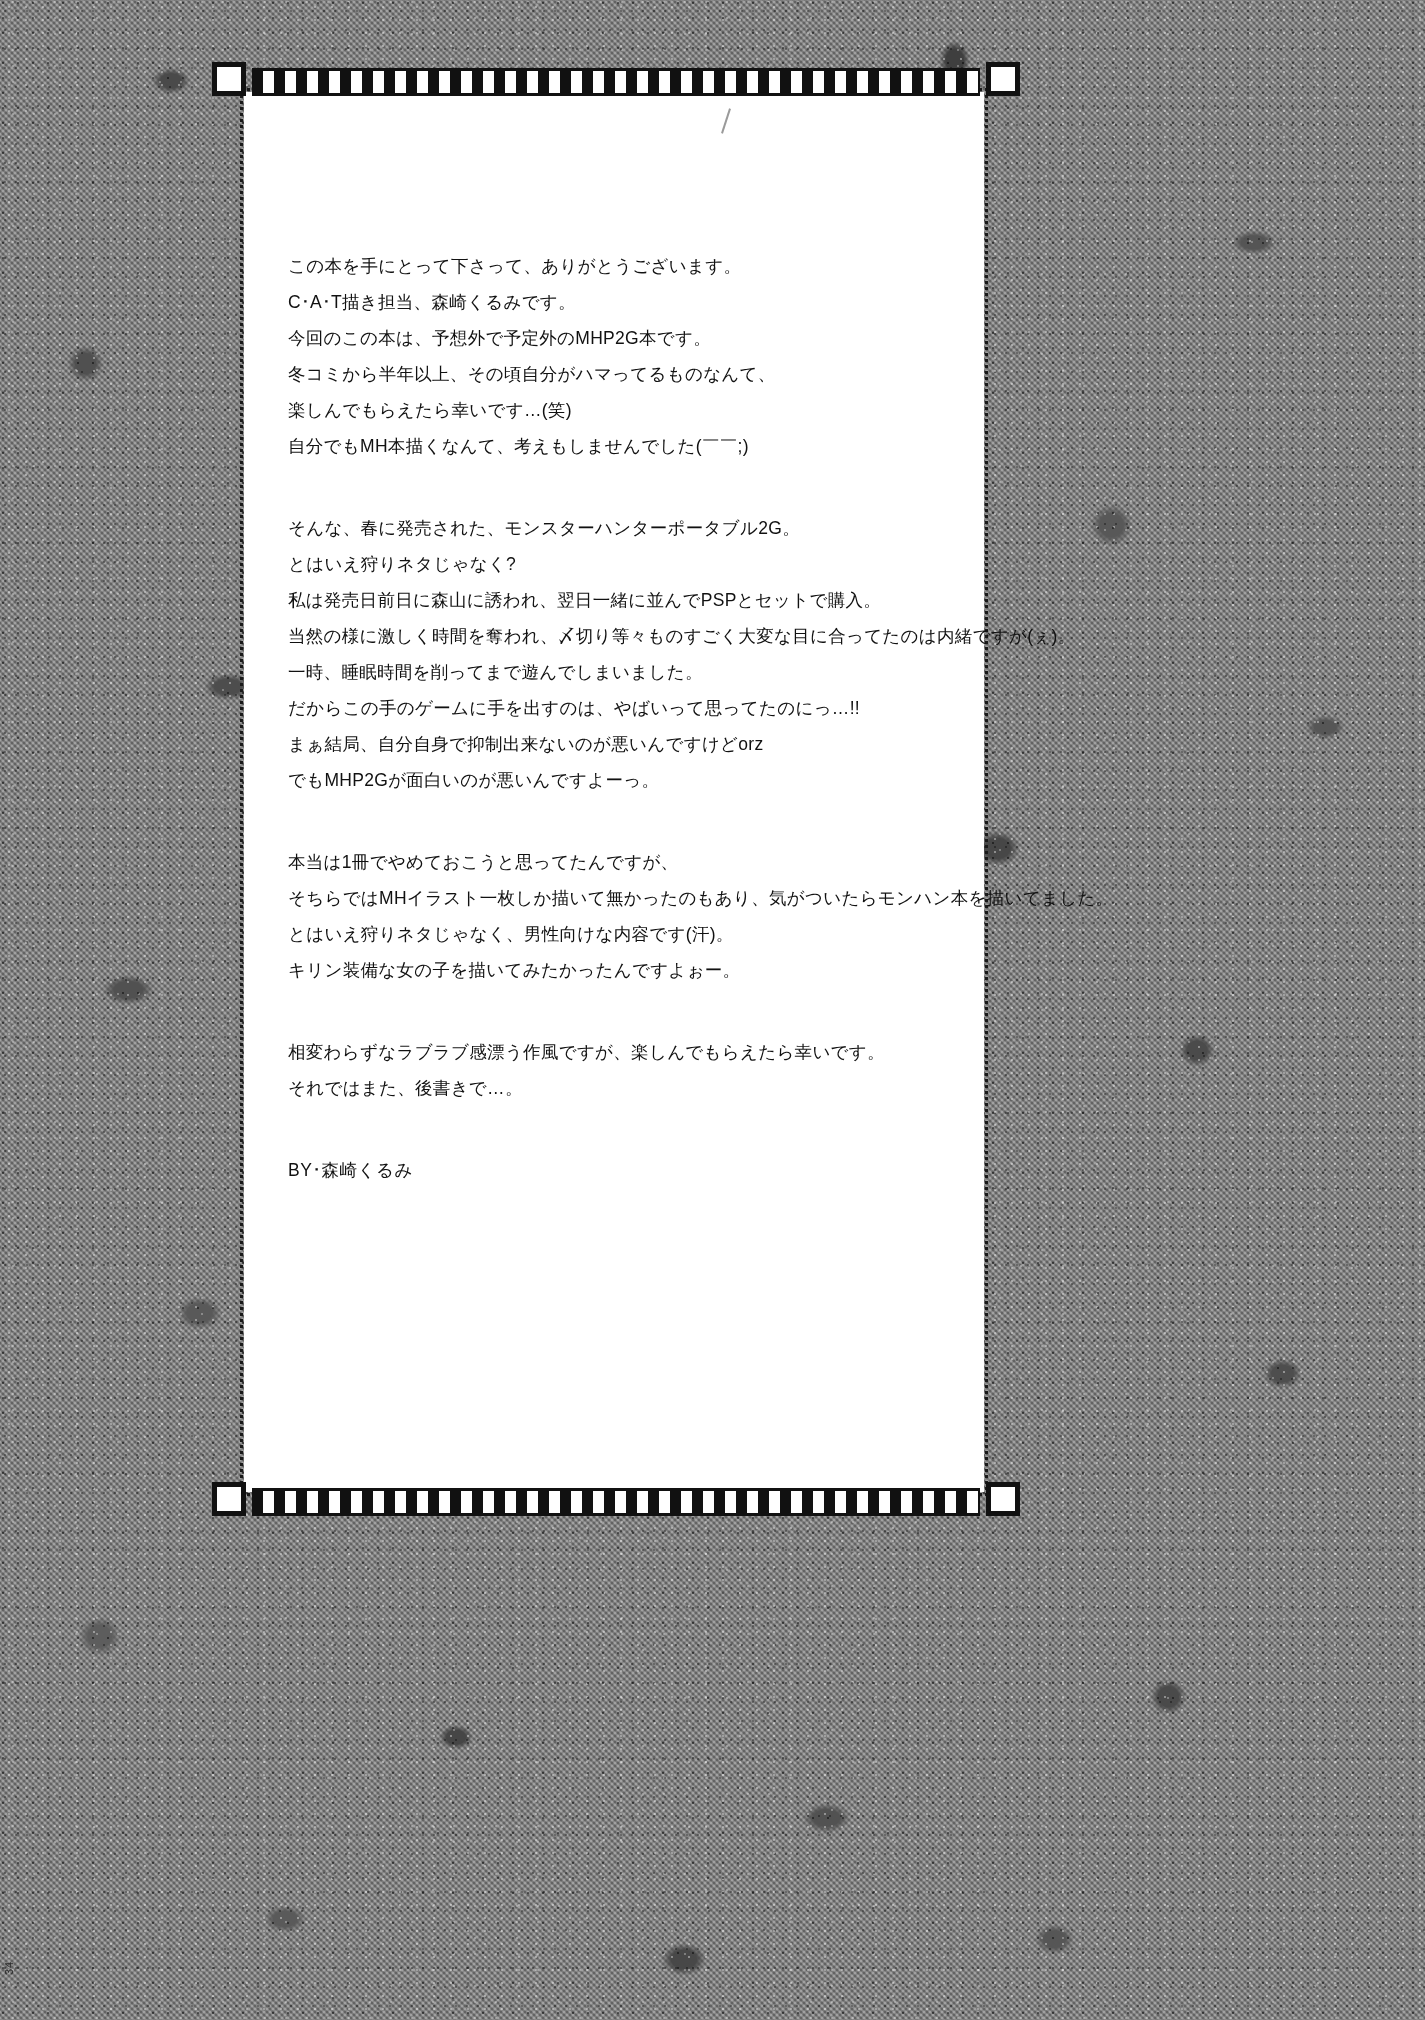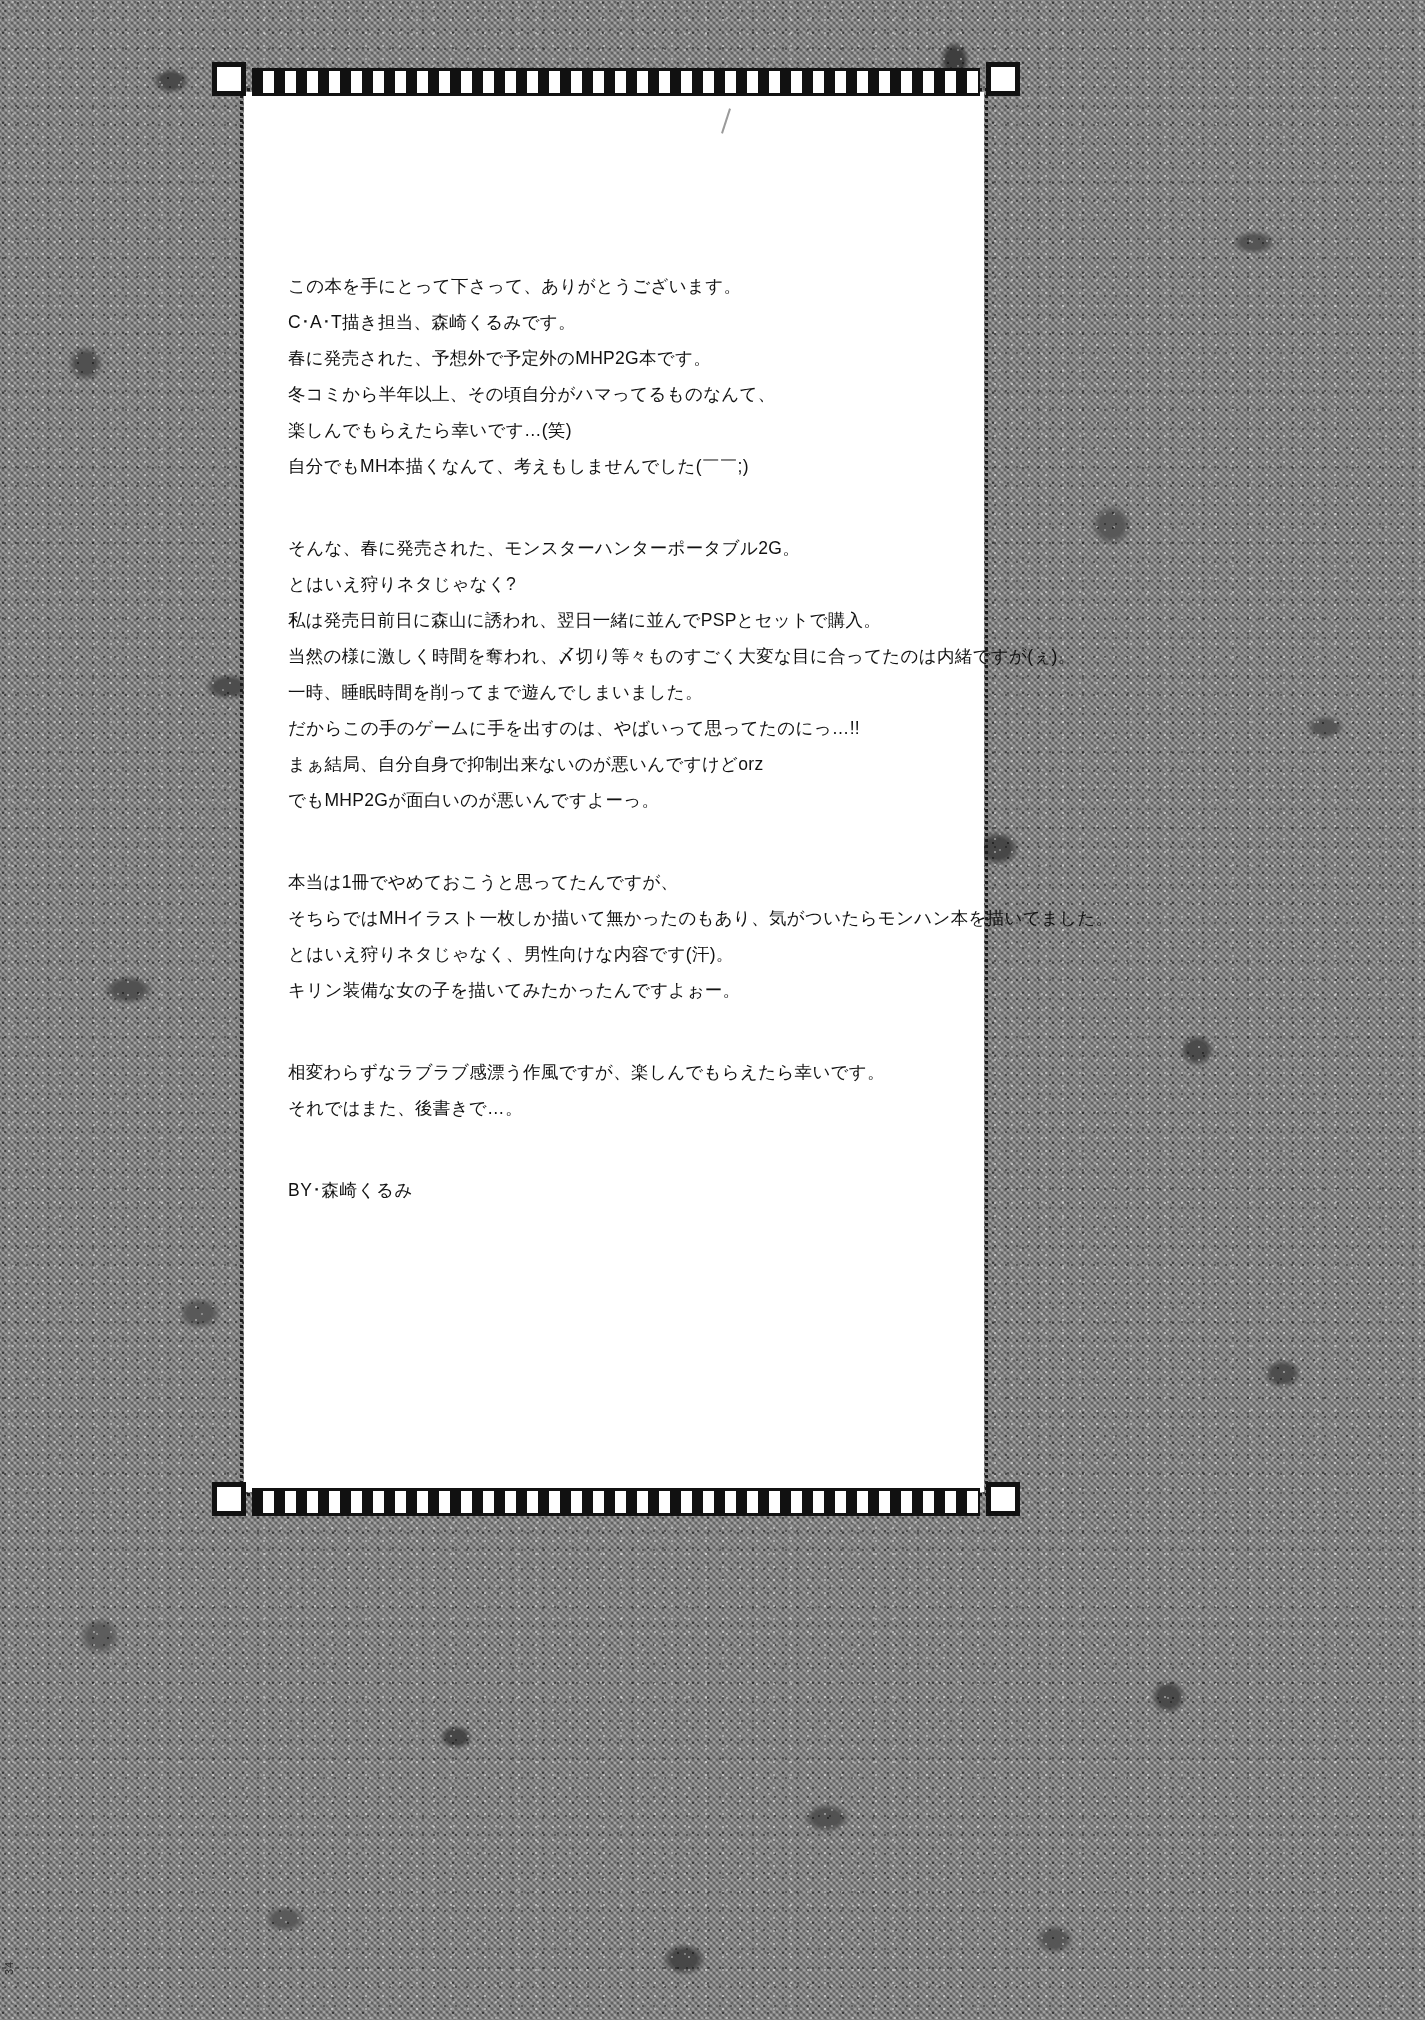--- a/index.html
+++ b/index.html
@@ -120,21 +120,21 @@
   }
   .corner-tl { left: 212px; top: 62px; }
   .corner-tr { left: 986px; top: 62px; }
   .corner-bl { left: 212px; top: 1482px; }
   .corner-br { left: 986px; top: 1482px; }
 
   
   .content {
     position: absolute;
     left: 288px;
-    top: 268px;
+    top: 248px;
     width: 940px;
   }
   .para {
     margin: 0 0 46px 0;
   }
   .para:last-child { margin-bottom: 0; }
   .line {
     font-size: 17.5px;
     line-height: 36px;
     color: #111111;
@@ -188,21 +188,21 @@
   <div class="corner corner-bl"></div>
   <div class="corner corner-br"></div>
 
   <div class="stray-mark"></div>
 
   <div class="content">
 
     <div class="para">
       <div class="line">この本を手にとって下さって、ありがとうございます。</div>
       <div class="line">C･A･T描き担当、森崎くるみです。</div>
-      <div class="line">春に発売された、予想外で予定外のMHP2G本です。</div>
+      <div class="line">今回のこの本は、予想外で予定外のMHP2G本です。</div>
       <div class="line">冬コミから半年以上、その頃自分がハマってるものなんて、</div>
       <div class="line">楽しんでもらえたら幸いです…(笑)</div>
       <div class="line">自分でもMH本描くなんて、考えもしませんでした(￣￣;)</div>
     </div>
 
     <div class="para">
       <div class="line">そんな、春に発売された、モンスターハンターポータブル2G。</div>
       <div class="line">とはいえ狩りネタじゃなく?</div>
       <div class="line">私は発売日前日に森山に誘われ、翌日一緒に並んでPSPとセットで購入。</div>
       <div class="line">当然の様に激しく時間を奪われ、〆切り等々ものすごく大変な目に合ってたのは内緒ですが(ぇ)。</div>

